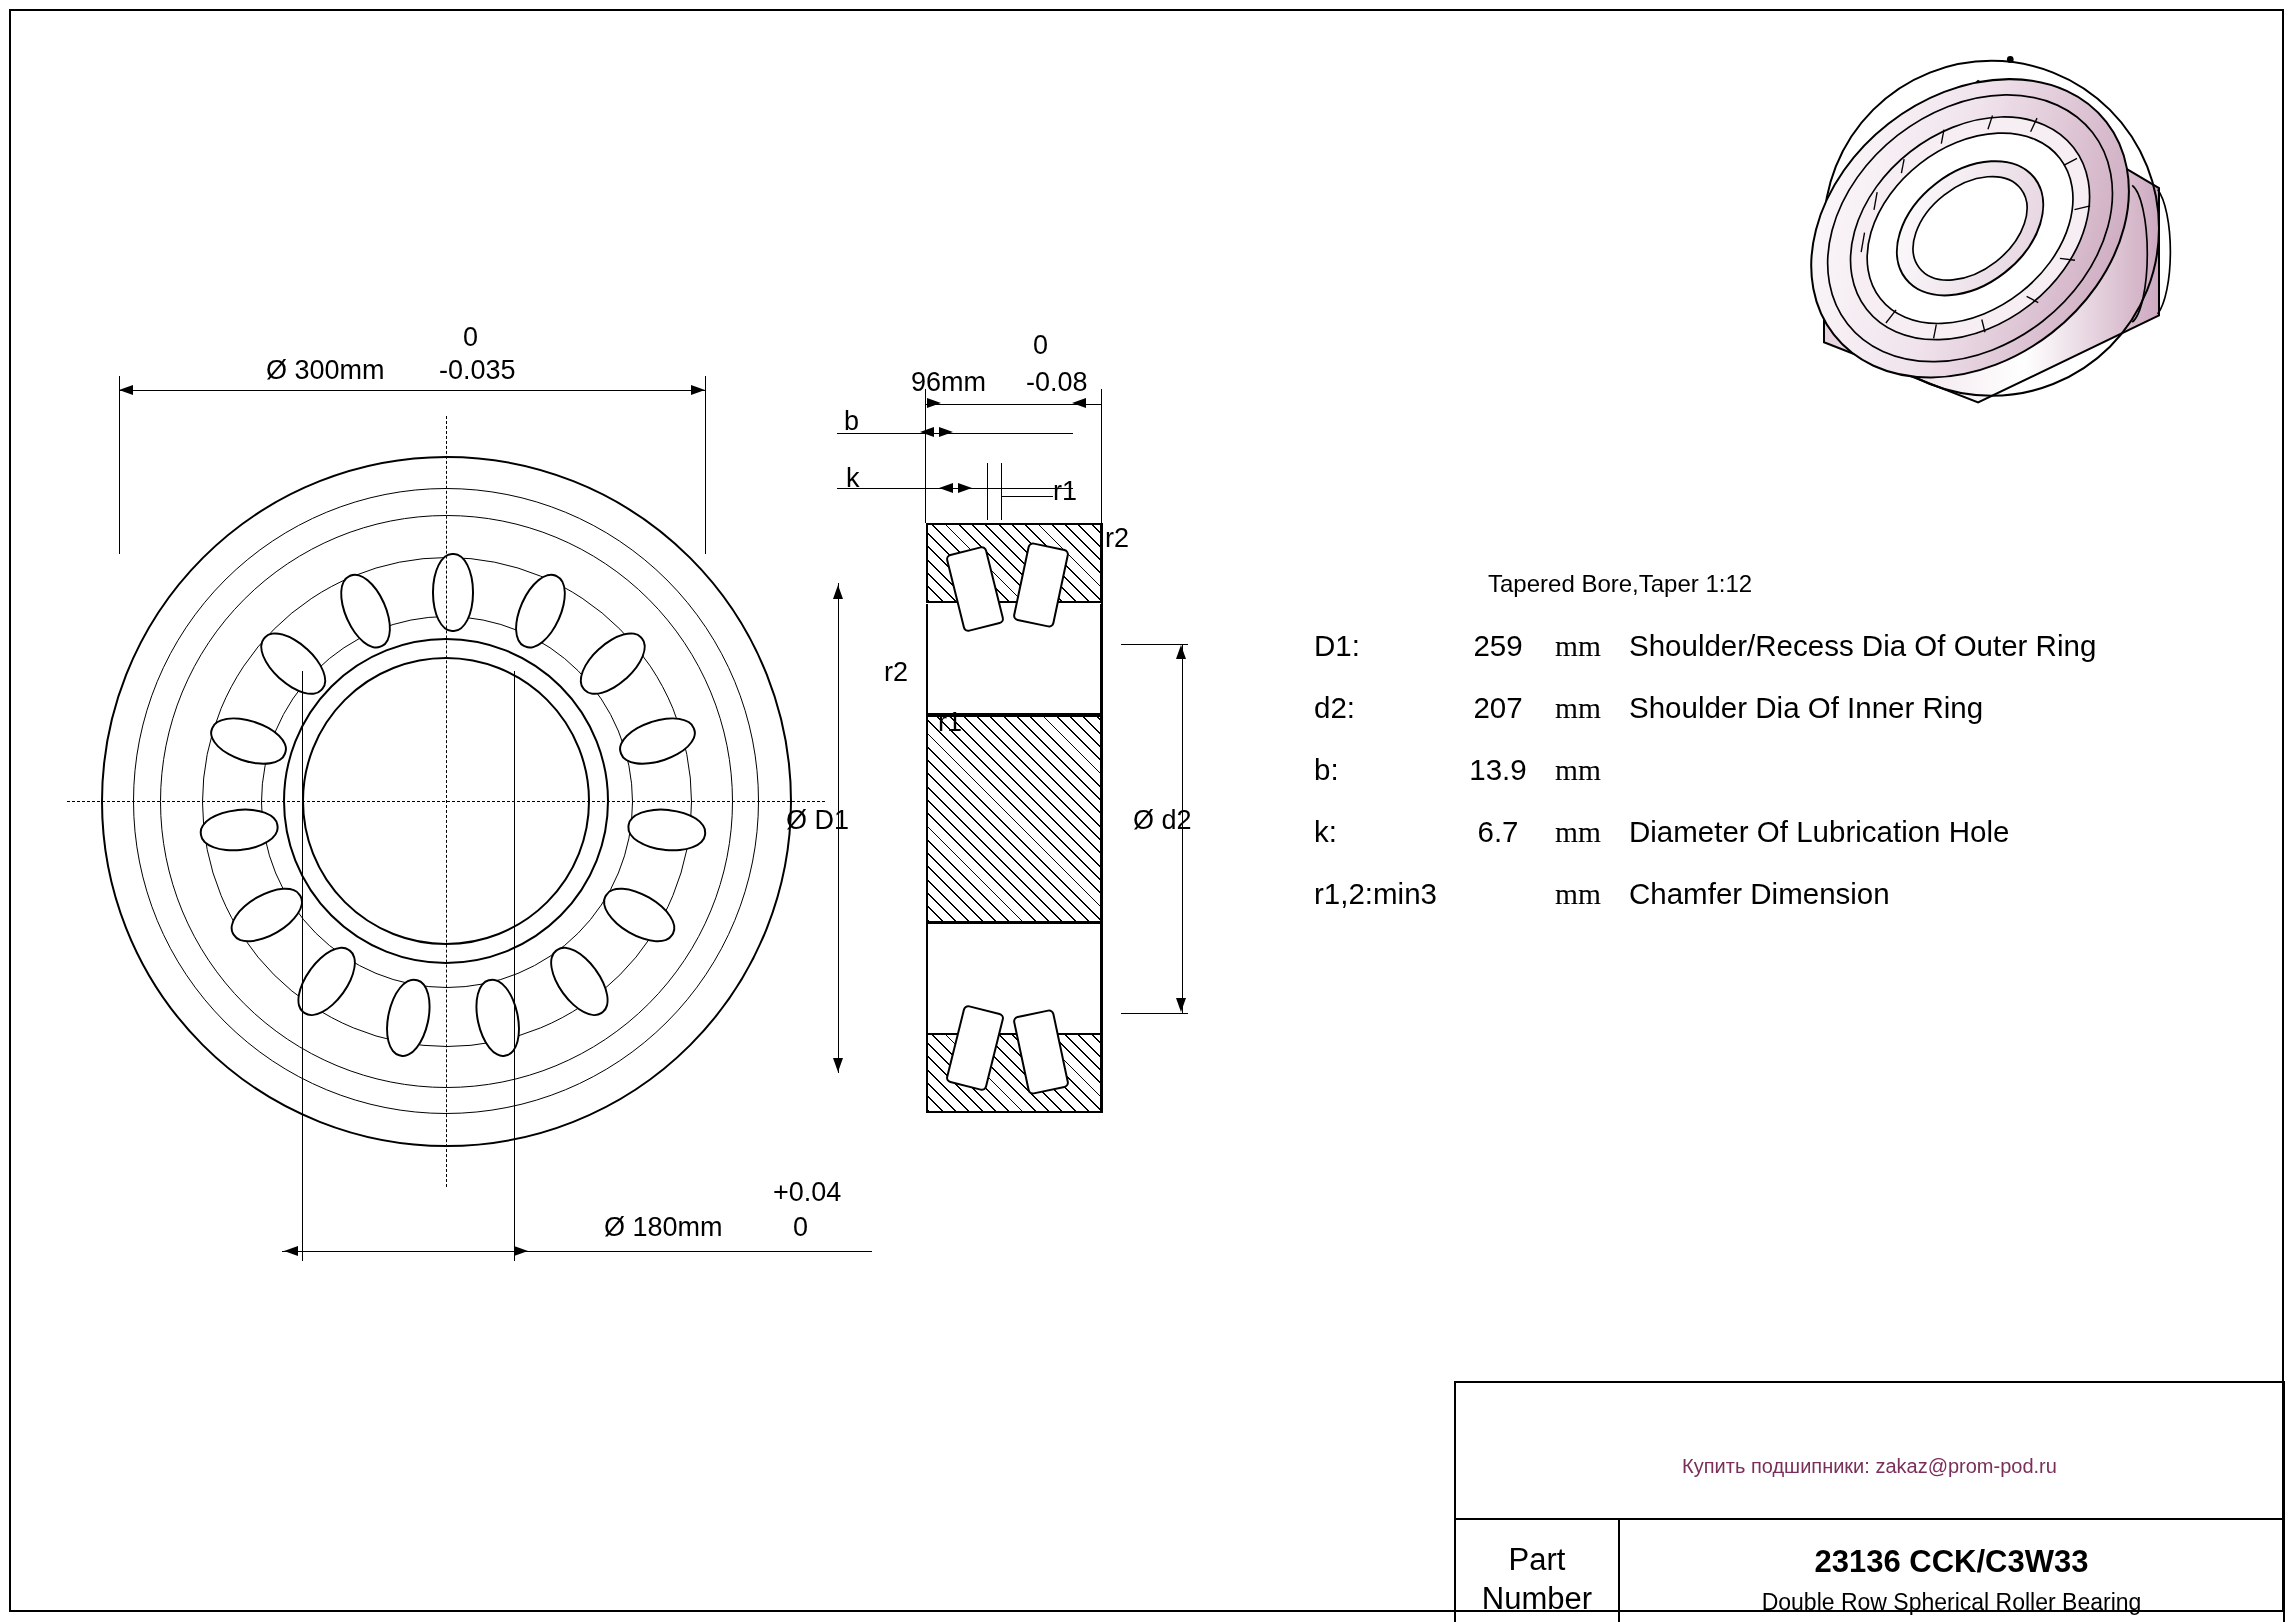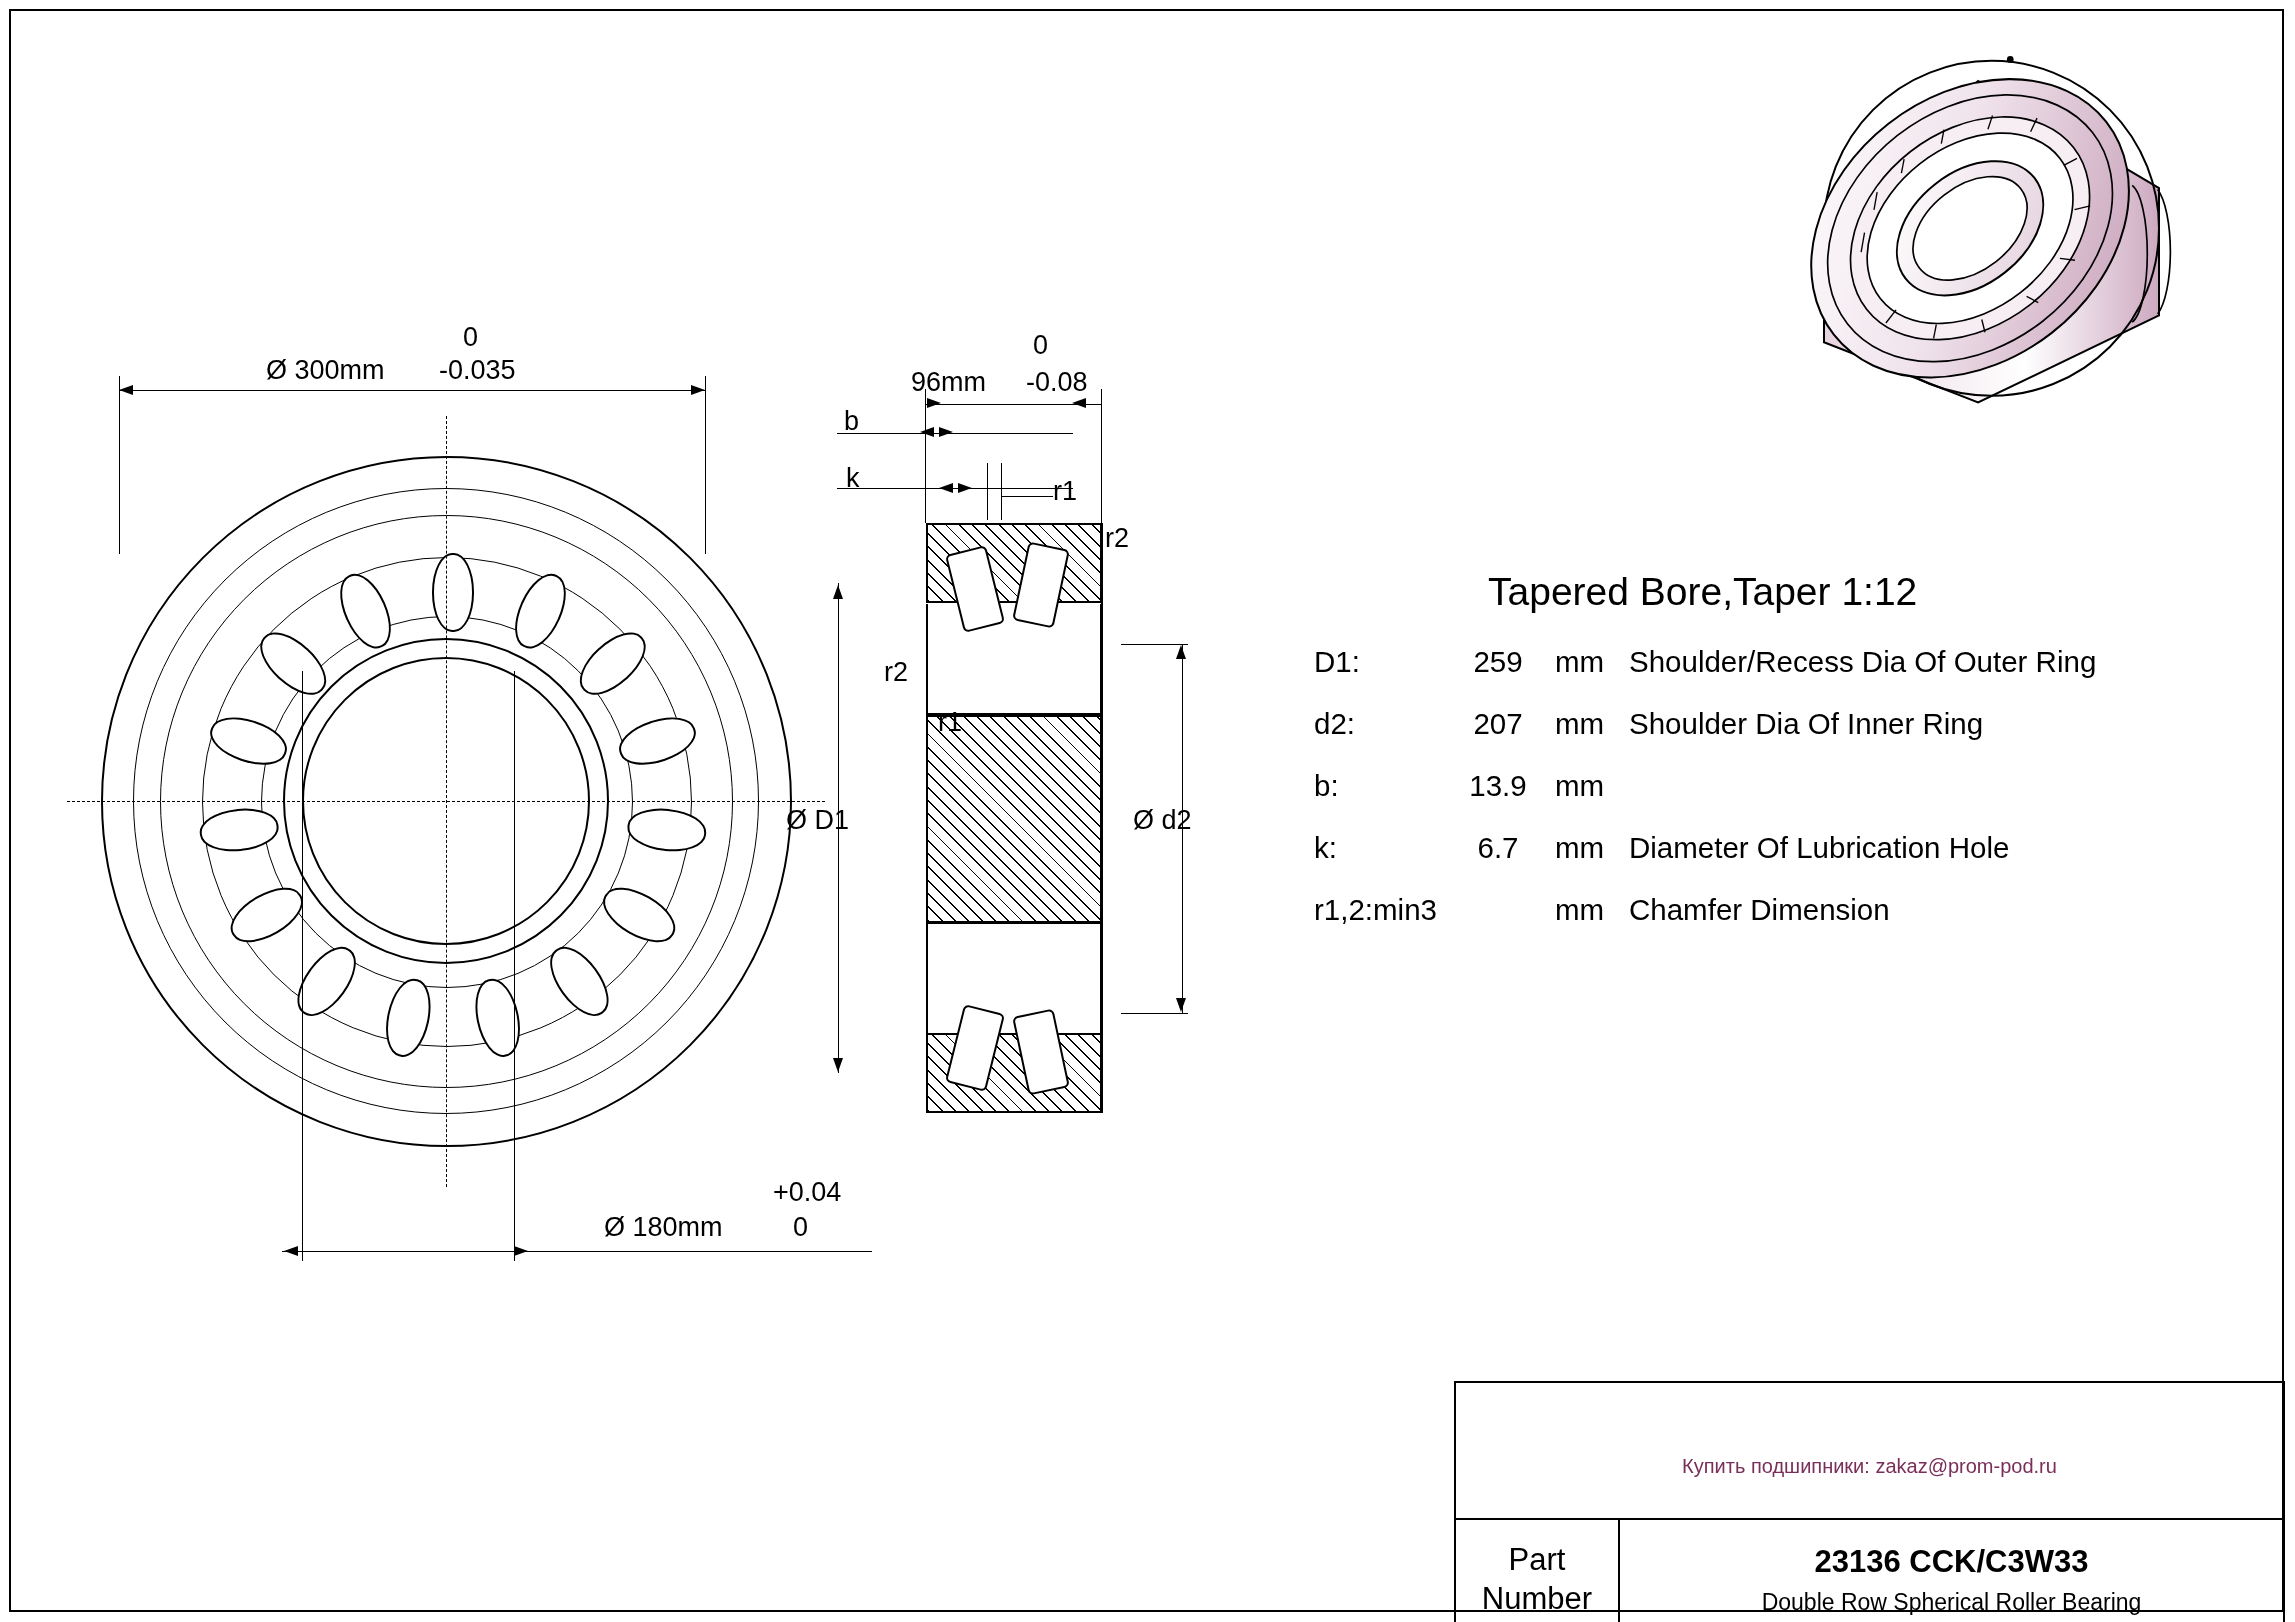--- a/index.html
+++ b/index.html
@@ -131,35 +131,35 @@
     border: 2px solid #000;
     background: #fff;
   }
 
   
   #iso-view { left: 1757px; top: 27px; width: 469px; height: 483px; }
 
   
   #spec-block { left: 1314px; top: 570px; width: 939px; }
   .spec-title {
-    font-size: 39px;
+    font-size: 24px;
     margin-left: 174px;
     margin-bottom: 31px;
     white-space: pre;
   }
   .spec-row {
     display: flex;
     align-items: baseline;
     margin-bottom: 28px;
     font-size: 29.5px;
     white-space: pre;
   }
   .spec-sym { width: 127px; }
   .spec-val { width: 114px; text-align: center; }
-  .spec-unit { width: 74px; }
+  .spec-unit { width: 74px; font-family: Liberation Serif, serif; }
   .spec-desc { flex: 1; }
 
   
   #title-block {
     position: absolute;
     left: 1454px; top: 1381px;
     width: 831px; height: 261px;
     border: 2px solid #000;
     box-sizing: border-box;
   }

